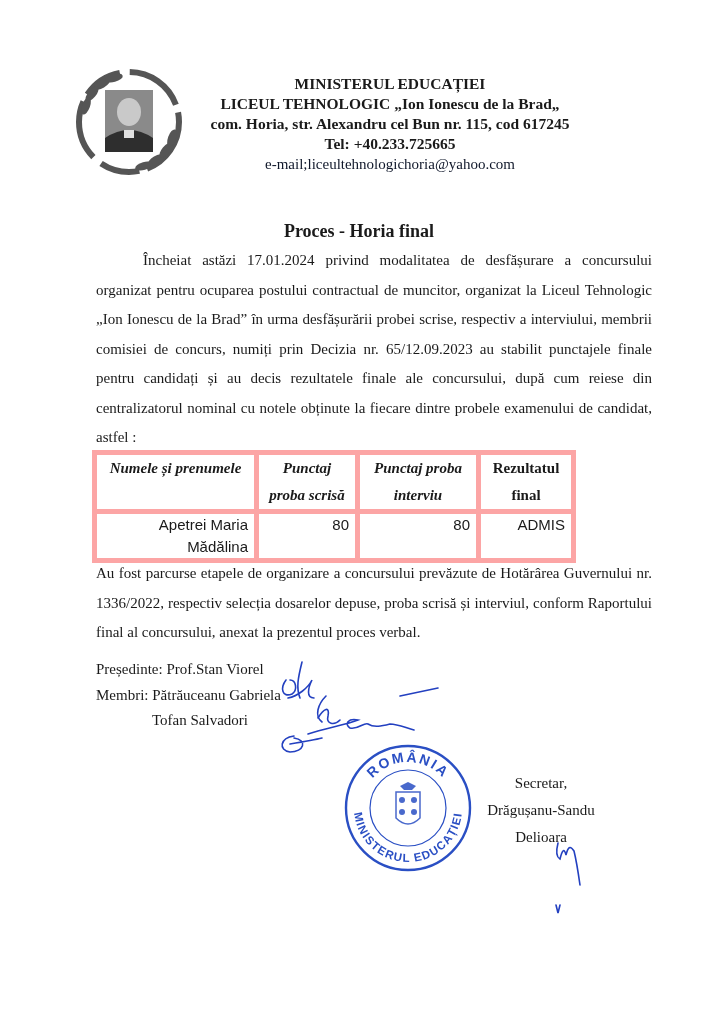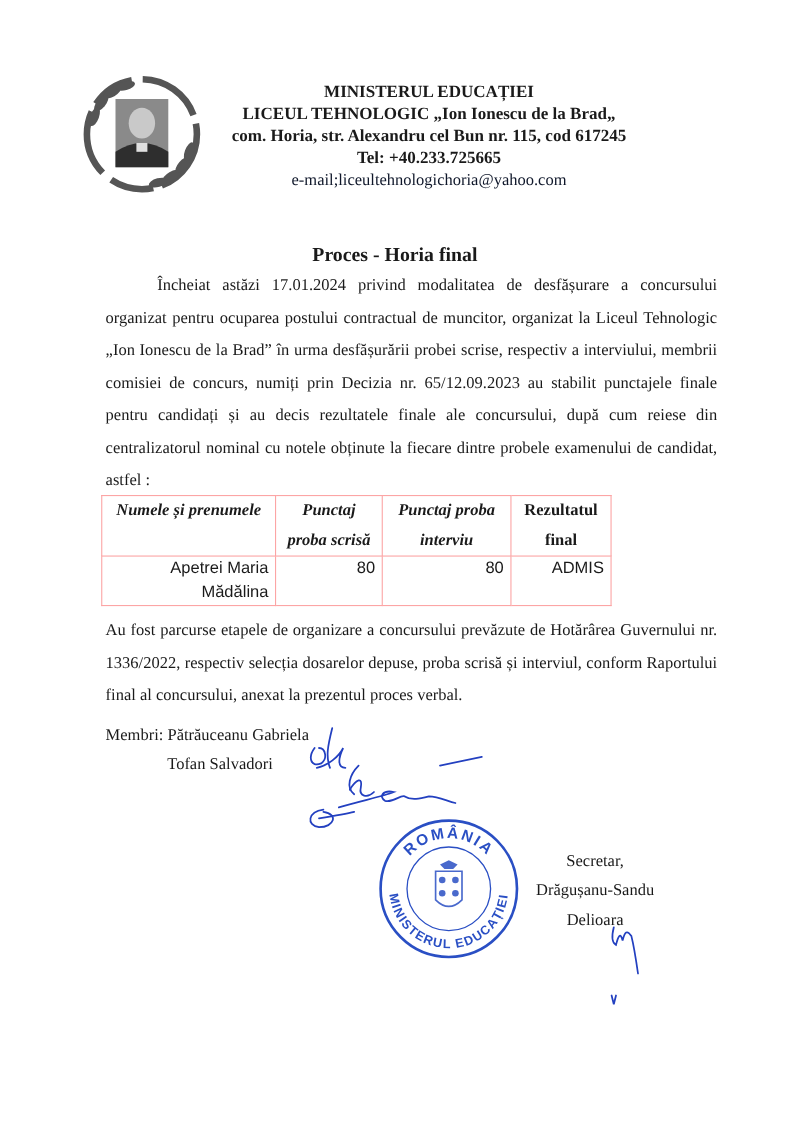--- a/index.html
+++ b/index.html
@@ -8,21 +8,21 @@
   .abs { position:absolute; }
   .logo { left:72px; top:66px; width:114px; height:112px; }
   .header { left:180px; top:74px; width:420px; text-align:center; line-height:20px; }
   .header .l1, .header .l2, .header .l3, .header .l4 { font-weight:bold; font-size:15.5px; }
   .header .l5 { font-size:15px; color:#0f172a; }
   .title { left:0; width:718px; top:221px; text-align:center; font-weight:bold; font-size:18px; }
   .para { left:96px; width:556px; font-size:15px; line-height:29.5px; text-align:justify; }
   .para1 { top:246px; text-indent:47px; }
   .para2 { top:559px; }
   table.results { position:absolute; left:92px; top:450px; border-collapse:collapse; font-size:15px; }
-  table.results th, table.results td { border:1px solid #fca5a5; padding:0 6px; vertical-align:top; }
+  table.results th, table.results td { border:5px solid #fca5a5; padding:0 6px; vertical-align:top; }
   table.results th { height:54px; line-height:27px; text-align:center; }
   table.results th.it { font-style:italic; }
   table.results td { height:22px; line-height:22px; font-family:"Liberation Sans", sans-serif; font-size:15px; text-align:right; }
   .c1 { width:145px; } .c2 { width:84px; } .c3 { width:104px; } .c4 { width:78px;margin-left:48px; }
   .commission { left:96px; top:657px; font-size:15px; line-height:25.5px; }
   .commission .indent { padding-left:56px; }
   .secretary { left:481px; top:770px; width:120px; text-align:center; font-size:15px; line-height:27px; }
   .sig { position:absolute; }
 </style>
 </head>
@@ -75,20 +75,21 @@
       <td>80</td>
       <td>80</td>
       <td>ADMIS</td>
     </tr>
   </tbody>
 </table>
 
 <div class="abs para para2">Au fost parcurse etapele de organizare a concursului prevăzute de Hotărârea Guvernului nr. 1336/2022, respectiv selecția dosarelor depuse, proba scrisă și interviul, conform Raportului final al concursului, anexat la prezentul proces verbal.</div>
 
 <div class="abs commission">
+  <div>Președinte: Prof.Stan Viorel</div>
   <div>Membri: Pătrăuceanu Gabriela</div>
   <div class="indent">Tofan Salvadori</div>
 </div>
 
 <svg class="sig" style="left:278px;top:658px" width="170" height="100" viewBox="0 0 170 100">
   <g fill="none" stroke="#2340c0" stroke-width="1.6" stroke-linecap="round">
     <path d="M24 4 C20 20 18 30 22 40 M8 22 C2 30 4 40 14 36 C20 32 18 22 12 22 M10 40 C20 38 30 30 34 22 C30 30 28 40 36 40"></path>
     <path d="M48 38 C40 46 36 58 44 64 M30 76 C50 70 70 66 80 62 C70 60 66 66 72 70 C80 72 86 64 90 66 C96 70 104 68 112 66 C120 66 128 70 136 72"></path>
     <path d="M40 60 C46 50 52 48 50 58 C48 66 56 68 62 62"></path>
     <path d="M122 38 L160 30"></path>

